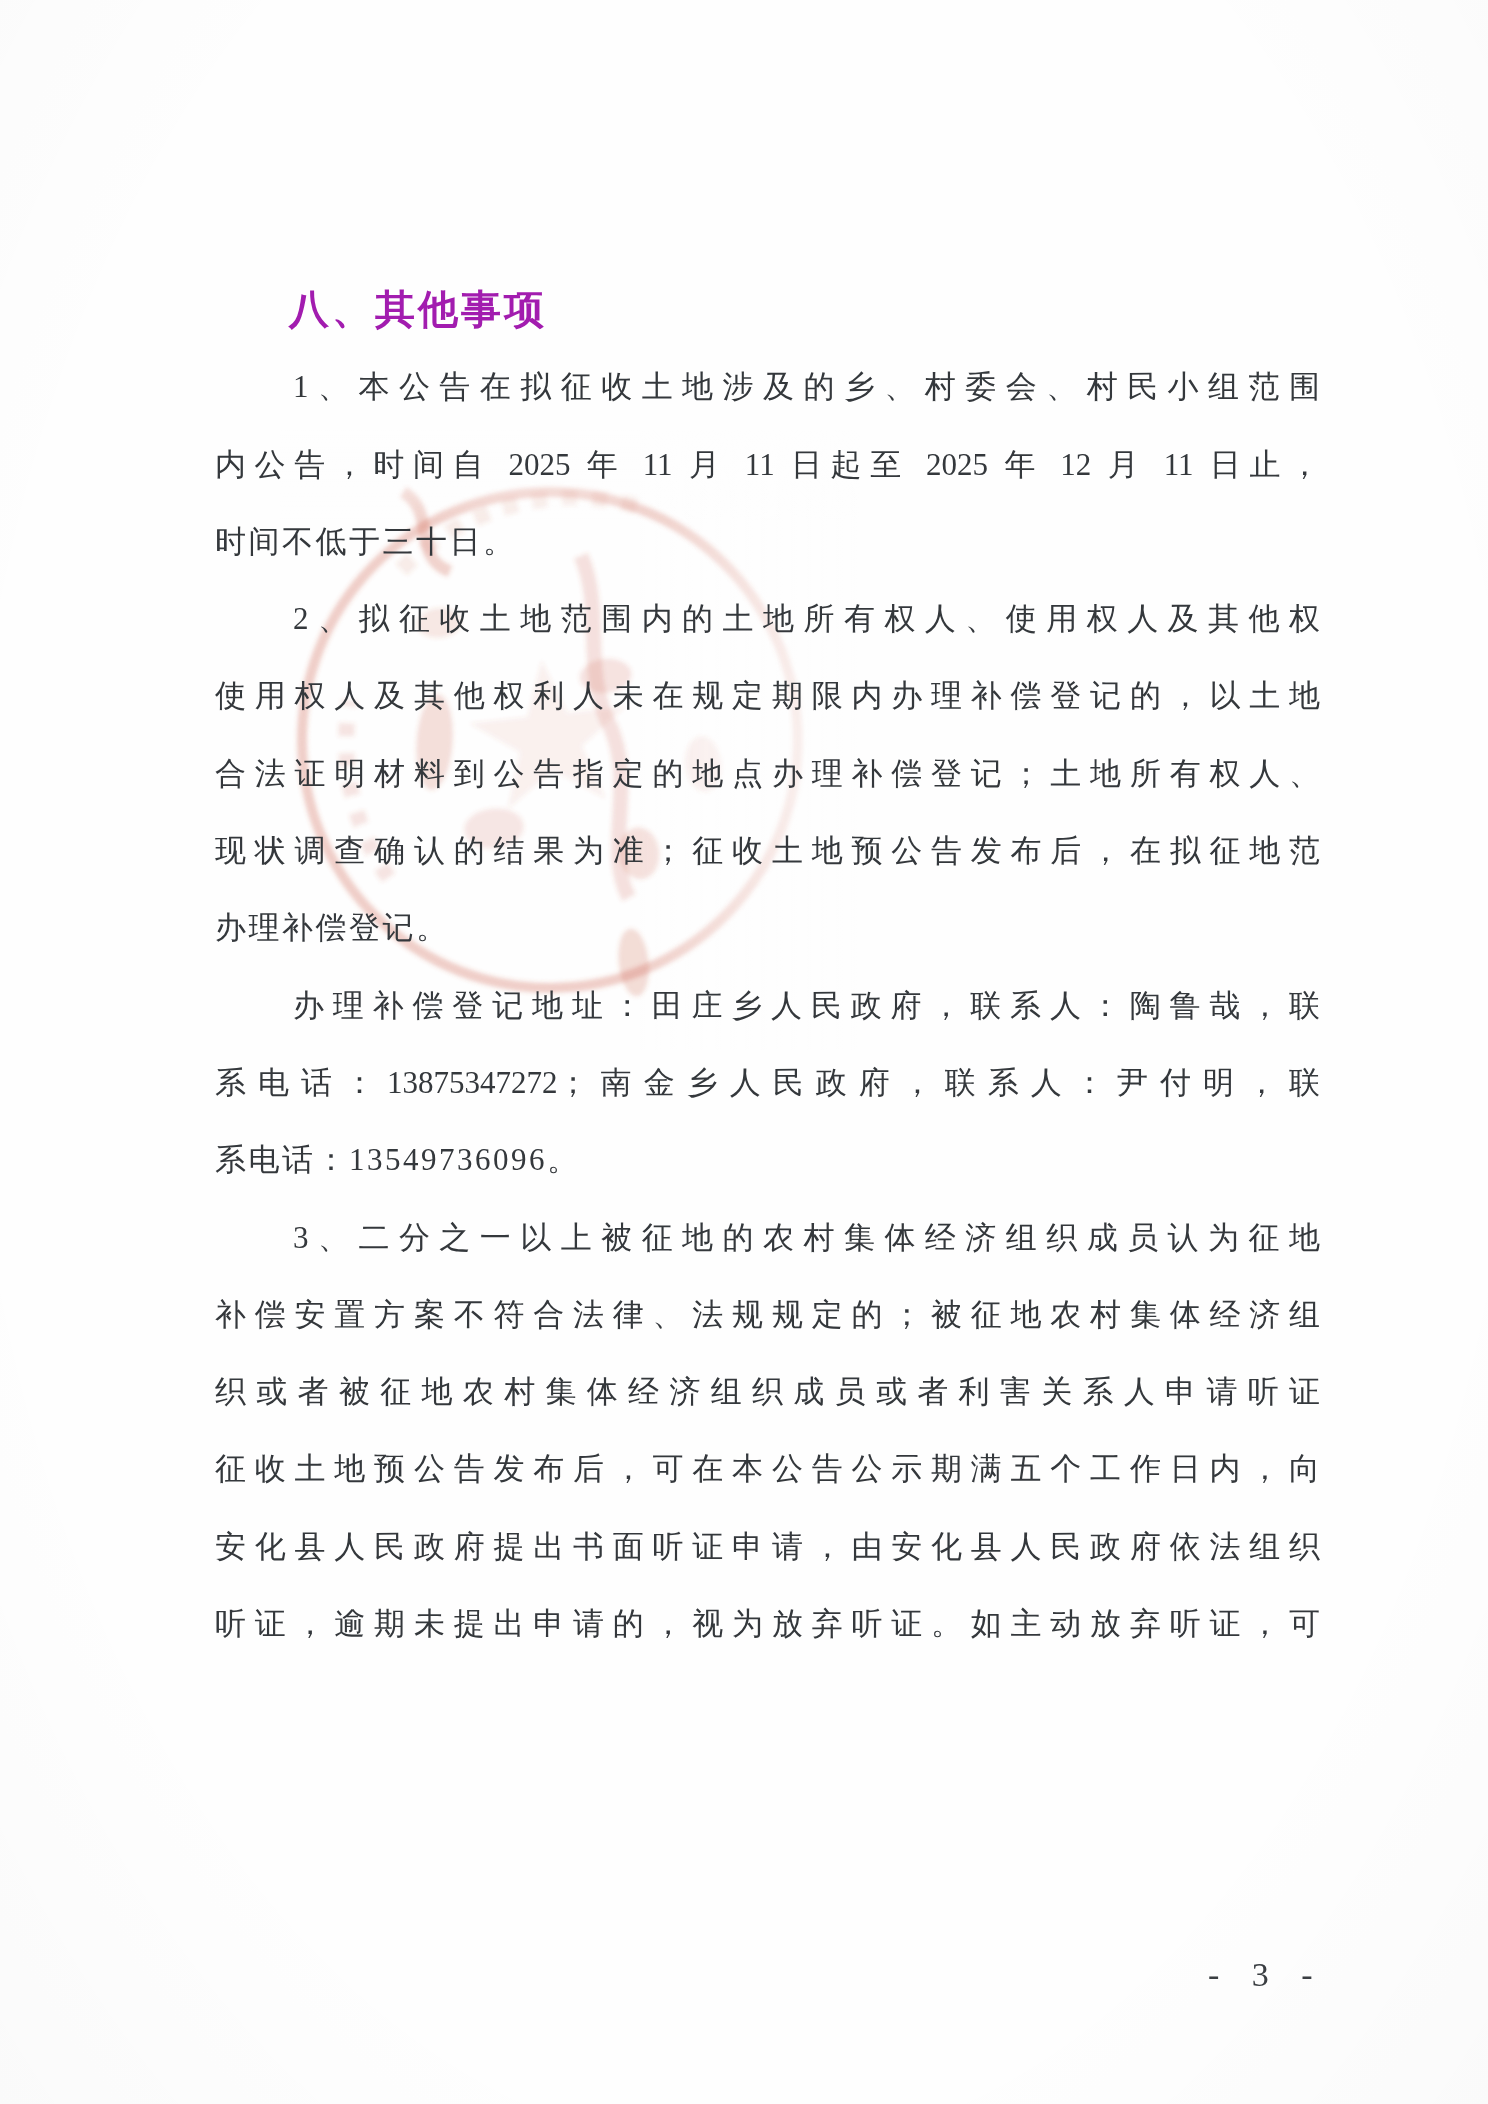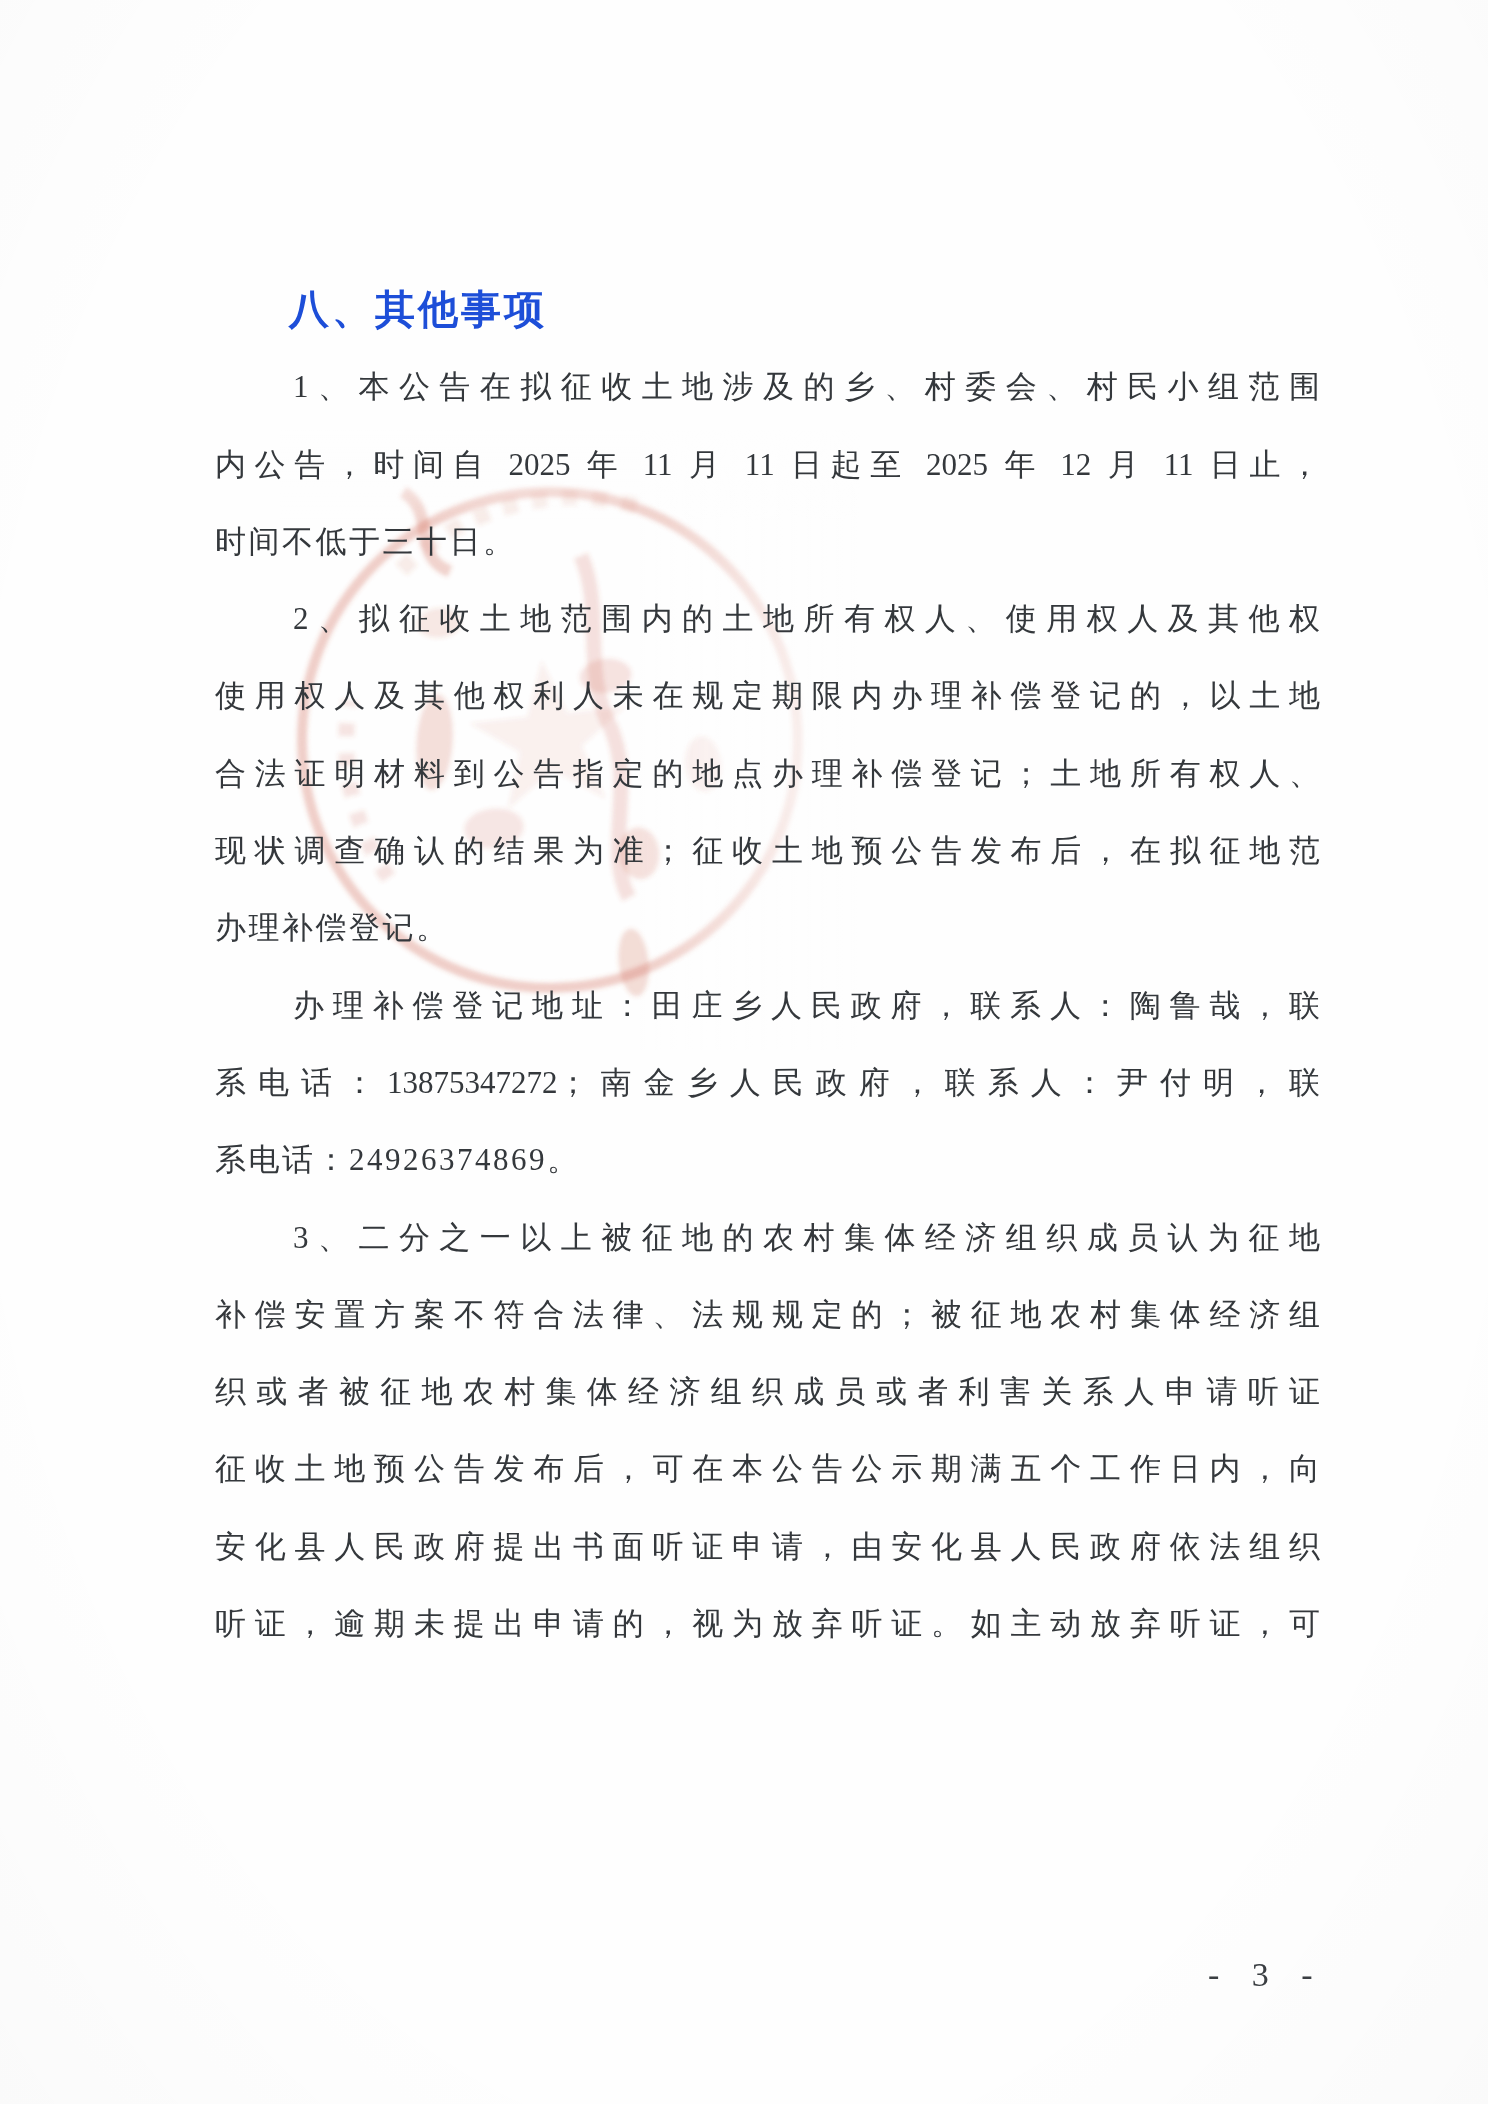--- a/index.html
+++ b/index.html
@@ -33,21 +33,21 @@
   }
   .heading {
     margin: 0;
     height: 77.3px;
     line-height: 77.3px;
     font-size: 40px;
     font-weight: 700;
     text-indent: 74px;
     letter-spacing: 3px;
     font-family: "Liberation Sans", "DejaVu Sans", sans-serif;
-    color: #1d4ed8;
+    color: #a21caf;
   }
   .line {
     height: 77.3px;
     line-height: 77.3px;
     font-size: 31px;
     overflow: hidden;
     text-align: justify;
     text-align-last: justify;
     text-justify: inter-character;
   }
@@ -120,21 +120,21 @@
         <div class="line indent">1、本公告在拟征收土地涉及的乡、村委会、村民小组范围</div>
         <div class="line">内公告，时间自 2025 年 11 月 11 日起至 2025 年 12 月 11 日止，</div>
         <div class="line end">时间不低于三十日。</div>
         <div class="line indent">2、拟征收土地范围内的土地所有权人、使用权人及其他权</div>
         <div class="line">使用权人及其他权利人未在规定期限内办理补偿登记的，以土地</div>
         <div class="line">合法证明材料到公告指定的地点办理补偿登记；土地所有权人、</div>
         <div class="line">现状调查确认的结果为准；征收土地预公告发布后，在拟征地范</div>
         <div class="line end">办理补偿登记。</div>
         <div class="line indent">办理补偿登记地址：田庄乡人民政府，联系人：陶鲁哉，联</div>
         <div class="line">系电话：13875347272；南金乡人民政府，联系人：尹付明，联</div>
-        <div class="line end">系电话：24926374869。</div>
+        <div class="line end">系电话：13549736096。</div>
         <div class="line indent">3、二分之一以上被征地的农村集体经济组织成员认为征地</div>
         <div class="line">补偿安置方案不符合法律、法规规定的；被征地农村集体经济组</div>
         <div class="line">织或者被征地农村集体经济组织成员或者利害关系人申请听证</div>
         <div class="line">征收土地预公告发布后，可在本公告公示期满五个工作日内，向</div>
         <div class="line">安化县人民政府提出书面听证申请，由安化县人民政府依法组织</div>
         <div class="line">听证，逾期未提出申请的，视为放弃听证。如主动放弃听证，可</div>
       </div>
   </div>
 
   <div class="page-number">- 3 -</div>

